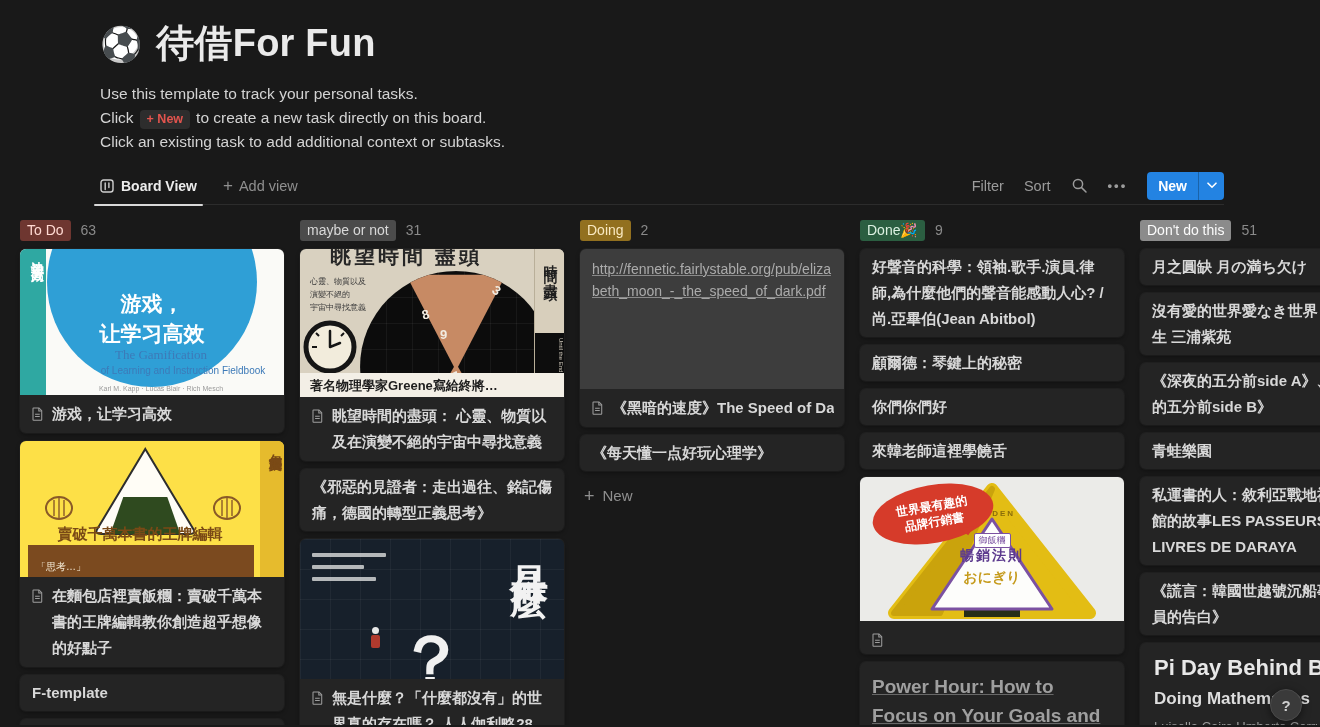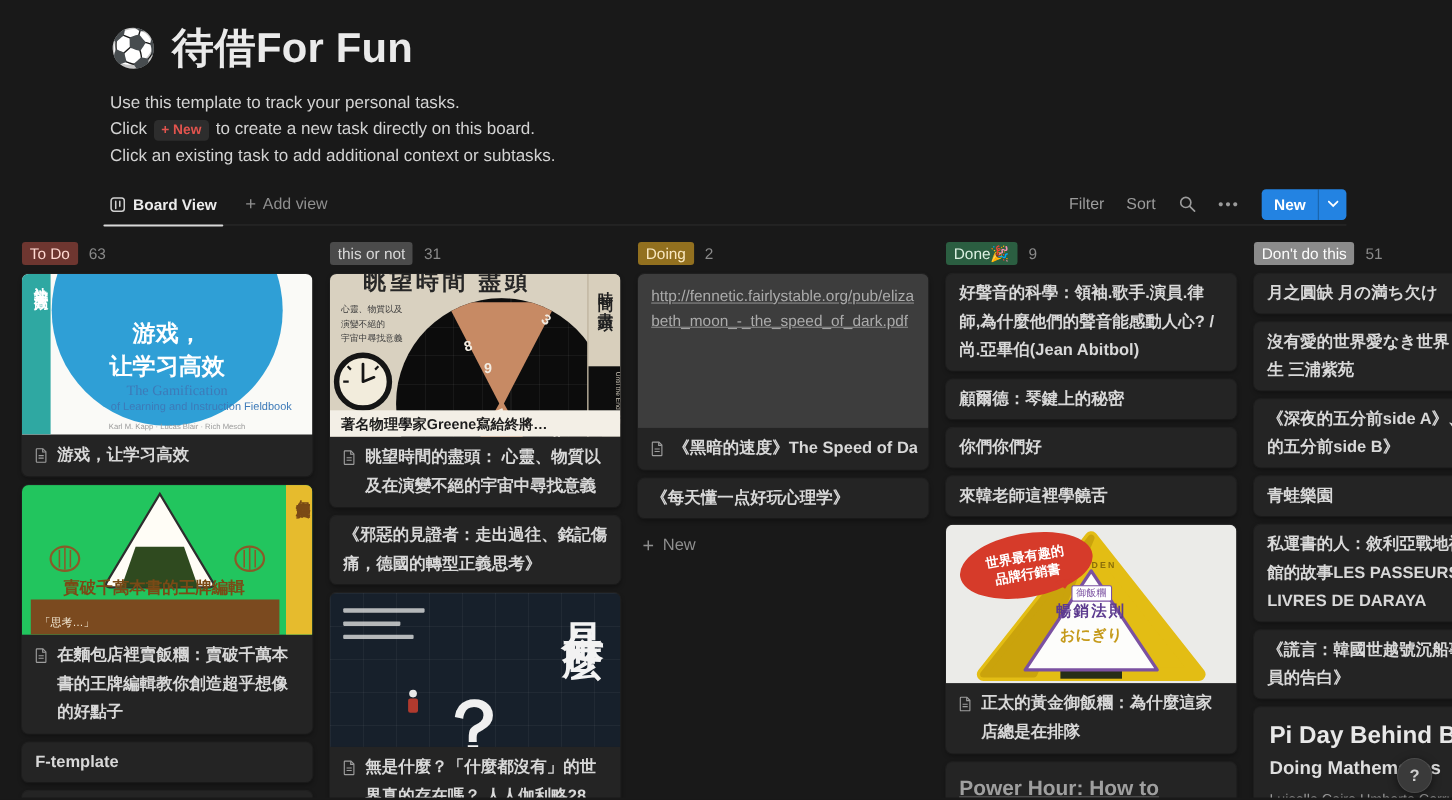--- a/index.html
+++ b/index.html
@@ -70,21 +70,21 @@
     color:#fff; writing-mode:vertical-rl; font-size:13px; font-weight:700; padding-top:2px; letter-spacing:2px; }
   .gam-circle { position:absolute; left:50%; top:-72px; transform:translateX(-50%);
     width:210px; height:210px; border-radius:50%; background:#2f9fd6; color:#fff;
     display:flex; align-items:flex-end; justify-content:center; padding-bottom:38px;
     font-size:21px; font-weight:700; text-align:center; white-space:pre-line; line-height:30px; }
   .gam-en { position:absolute; left:24px; right:6px; top:98px; text-align:center; color:#3d7ab8; }
   .gam-en .t1 { font-size:13px; font-family:"Liberation Serif","DejaVu Serif",serif; }
   .gam-en .t2 { font-size:10px; margin-top:2px;margin-left:44px; }
   .gam-en .t3 { font-size:7px; margin-top:9px; color:#9a9a9a; }
   
-  .cov-bread { height:136px; background:#22c55e; }
+  .cov-bread { height:136px; background:#fde047; }
   .bread-spine { position:absolute; right:0; top:0; bottom:0; width:24px; background:#e6bb2d;
     writing-mode:vertical-rl; font-size:13px; font-weight:700; color:#7a4a16; padding-top:3px; letter-spacing:1px; }
   .bread-oni { position:absolute; left:50%; top:4px; transform:translateX(-56%); }
   .bread-ic { position:absolute; top:54px; }
   .bread-ic.l { left:24px; } .bread-ic.r { right:42px; }
   .bread-t { position:absolute; left:0; right:24px; text-align:center; color:#7a4a16;
     font-weight:700; font-size:15px; white-space:nowrap; }
   .bread-t.t1 { top:84px; } .bread-t.t2 { top:105px; }
   .bread-band { position:absolute; left:8px; right:30px; bottom:0; height:11px; background:#7b4a1f;
     color:#f3e9d4; font-size:10px; line-height:12px; padding:16px 8px; white-space:nowrap; overflow:hidden; }
@@ -258,21 +258,21 @@
           </svg>
         <span class="txt">在麵包店裡賣飯糰：賣破千萬本書的王牌編輯教你創造超乎想像的好點子</span>
       </div>
     </div>
     <div class="card plain">F-template</div>
     <div class="card plain">麥特·海格的《我們住在焦慮星球》</div>
   </div>
 
   <div class="col">
     <div class="colhead">
-      <span class="badge b-maybe">this or not</span>
+      <span class="badge b-maybe">maybe or not</span>
       <span class="count">31</span>
     </div>
     <div class="card">
       <div class="cover cov-hour">
         <div class="hour-title">眺望時間 盡頭</div>
         <div class="hour-left">心靈、物質以及
 演變不絕的
 宇宙中尋找意義</div>
         <div class="hour-circle">
           <div class="hg-top"></div>
@@ -376,21 +376,20 @@
         <div class="gold-t oni">おにぎり</div>
         <div class="gold-bubble">世界最有趣的
 品牌行銷書</div>
       </div>
       <div class="cap">
         <svg class="pgicon" viewBox="0 0 16 16">
             <path d="M3.8 1.5h5.8l2.9 2.9V14a.6.6 0 0 1-.6.6H3.8a.6.6 0 0 1-.6-.6V2.1a.6.6 0 0 1 .6-.6z" fill="none" stroke="#9e9e9e" stroke-width="1.1"></path>
             <path d="M9.4 1.7v3h3" fill="none" stroke="#9e9e9e" stroke-width="1.1"></path>
             <path d="M5.4 8.2h5M5.4 10.6h5" stroke="#9e9e9e" stroke-width="1.1"></path>
           </svg>
-        <span class="txt">正太的黃金御飯糰：為什麼這家店總是在排隊</span>
       </div>
     </div>
     <div class="card">
       <div class="bm-big">Power Hour: How to Focus on Your Goals and Create a</div>
     </div>
   </div>
 
   <div class="col">
     <div class="colhead">
       <span class="badge b-dont">Don't do this</span>

